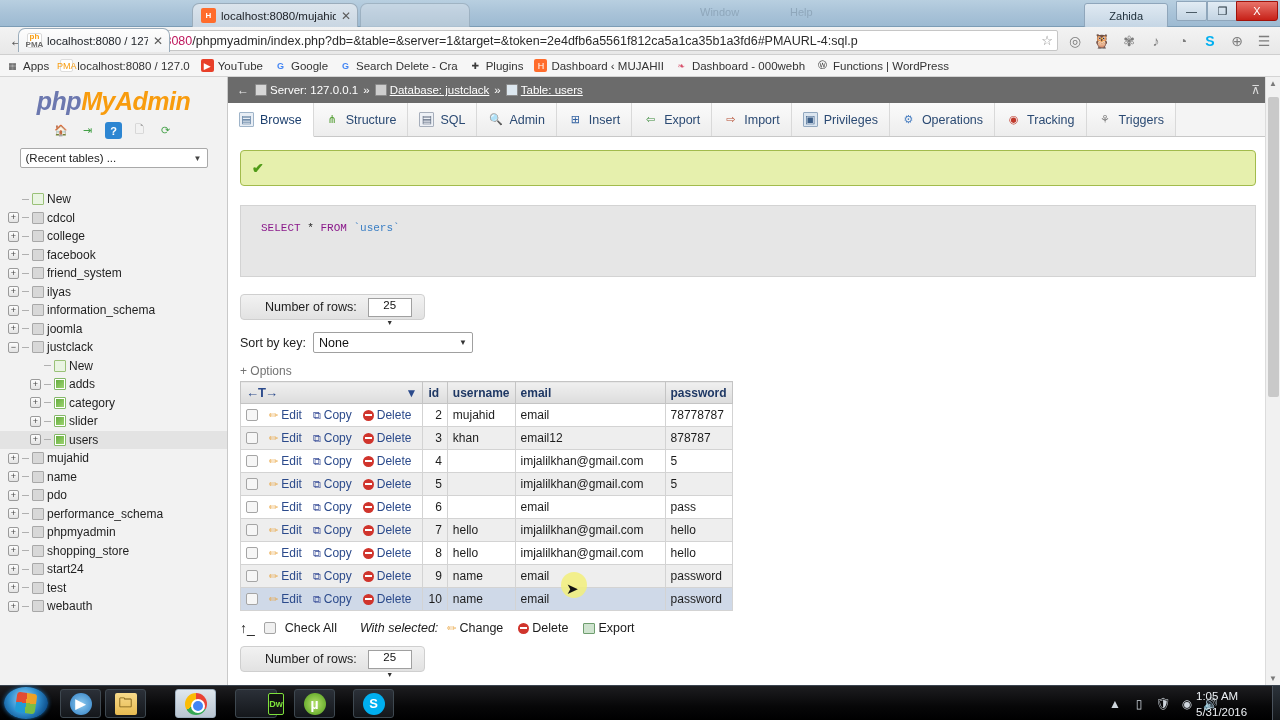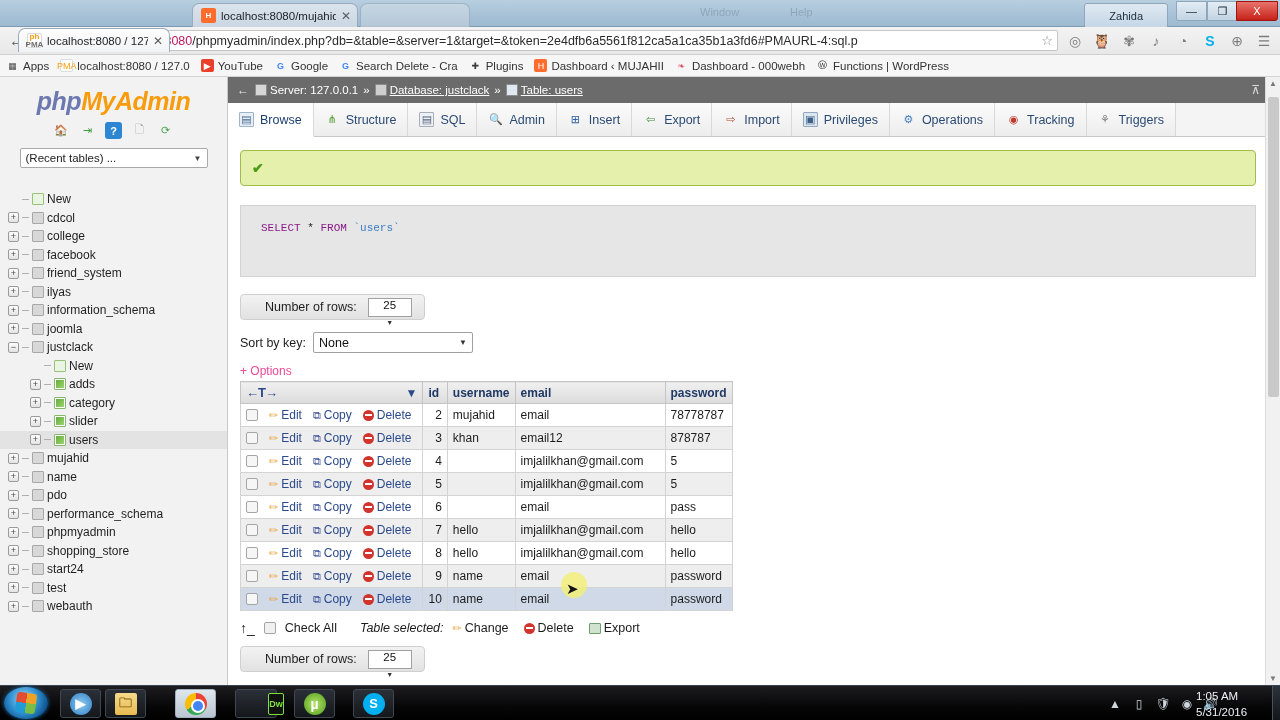--- a/index.html
+++ b/index.html
@@ -275,21 +275,21 @@
     margin-top:12px; display:flex; align-items:center; gap:7px;
     font-size:12.5px; color:#1d1d1d;
   }
   .wide-select {
     width:160px; height:21px; background:#fff; border:1px solid #a0a0a0;
     border-radius:2px; font-size:12.5px; color:#111;
     display:flex;align-items:center;justify-content:space-between; padding:0 5px;
   }
   .wide-select .arr{font-size:8px;color:#333;}
 
-  .options-link { margin-top:11px; font-size:12px; color:#ec4899; }
+  .options-link { margin-top:11px; font-size:12px; color:#737373; }
 
   
   .dtable { margin-top:3px; border-collapse:collapse; font-size:12px; }
   .dtable th {
     background:linear-gradient(to bottom,#f0f0f0,#dcdcdc);
     border:1px solid #c4c4c4;
     color:#1f3864; font-weight:bold;
     text-align:left; padding:3px 5px; height:20px;
     white-space:nowrap;
   }
@@ -941,21 +941,21 @@
               <td>email</td>
               <td>password</td>
             </tr>
           </tbody>
       </table>
 
       <div class="withsel">
         <span class="uparrow">↑_</span>
         <span class="cb"></span>
         <span>Check All</span>
-        <em style="margin-left:14px;">Table selected:</em>
+        <em style="margin-left:14px;">With selected:</em>
         <span class="lnk">
             <span class="i-pencil">✏</span>
             <span>Change</span>
           </span>
         <span class="lnk">
             <span class="i-del"></span>
             <span>Delete</span>
           </span>
         <span class="lnk">
             <span class="i-export"></span>

